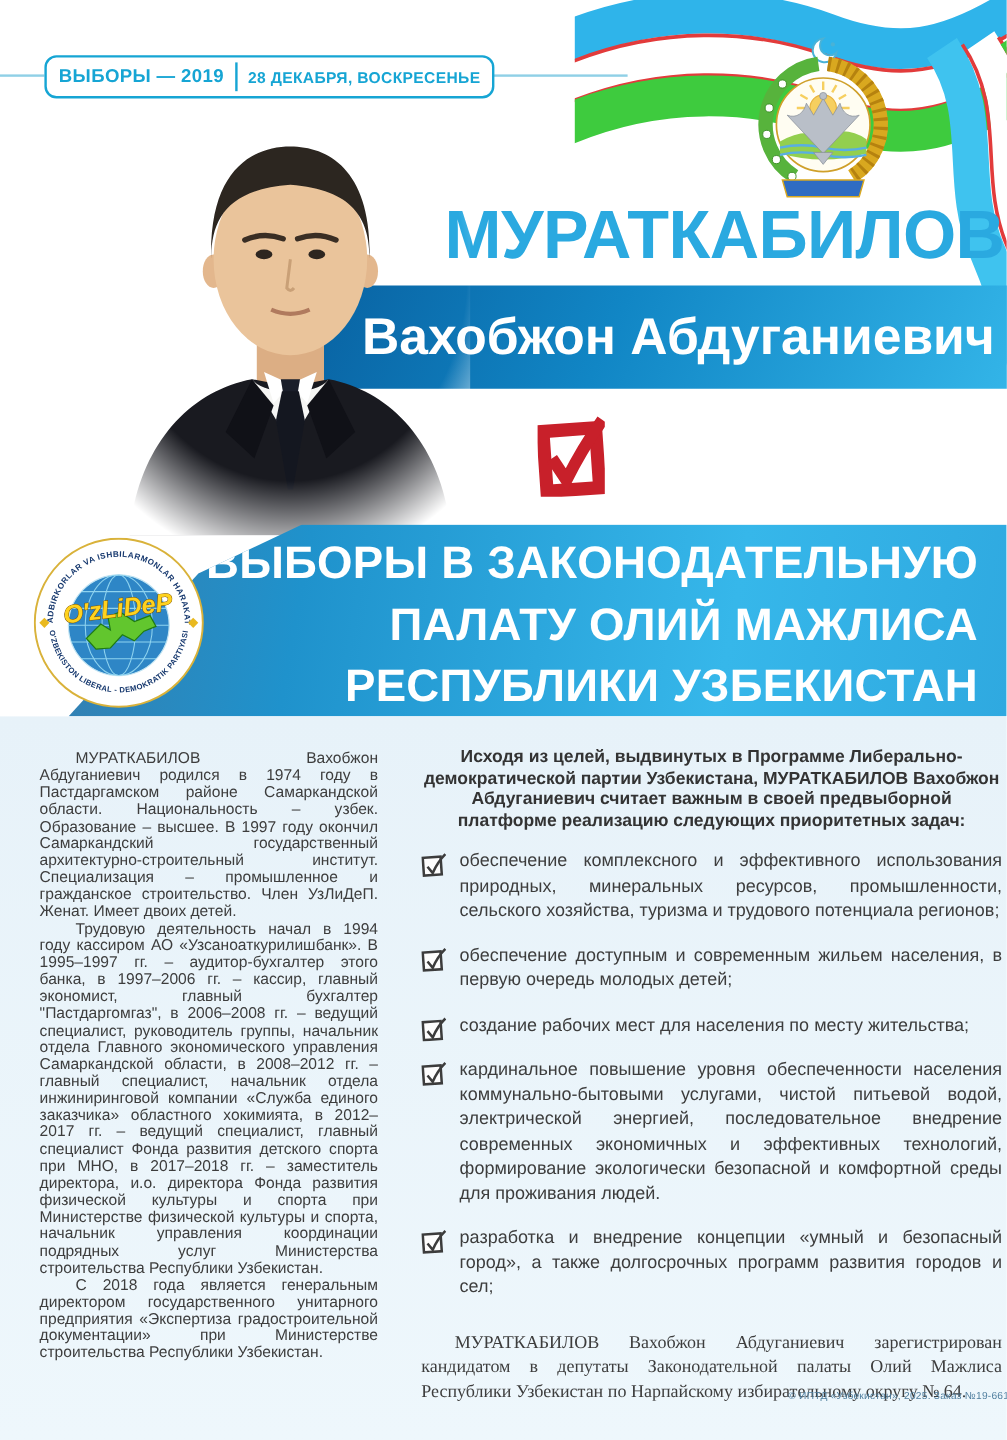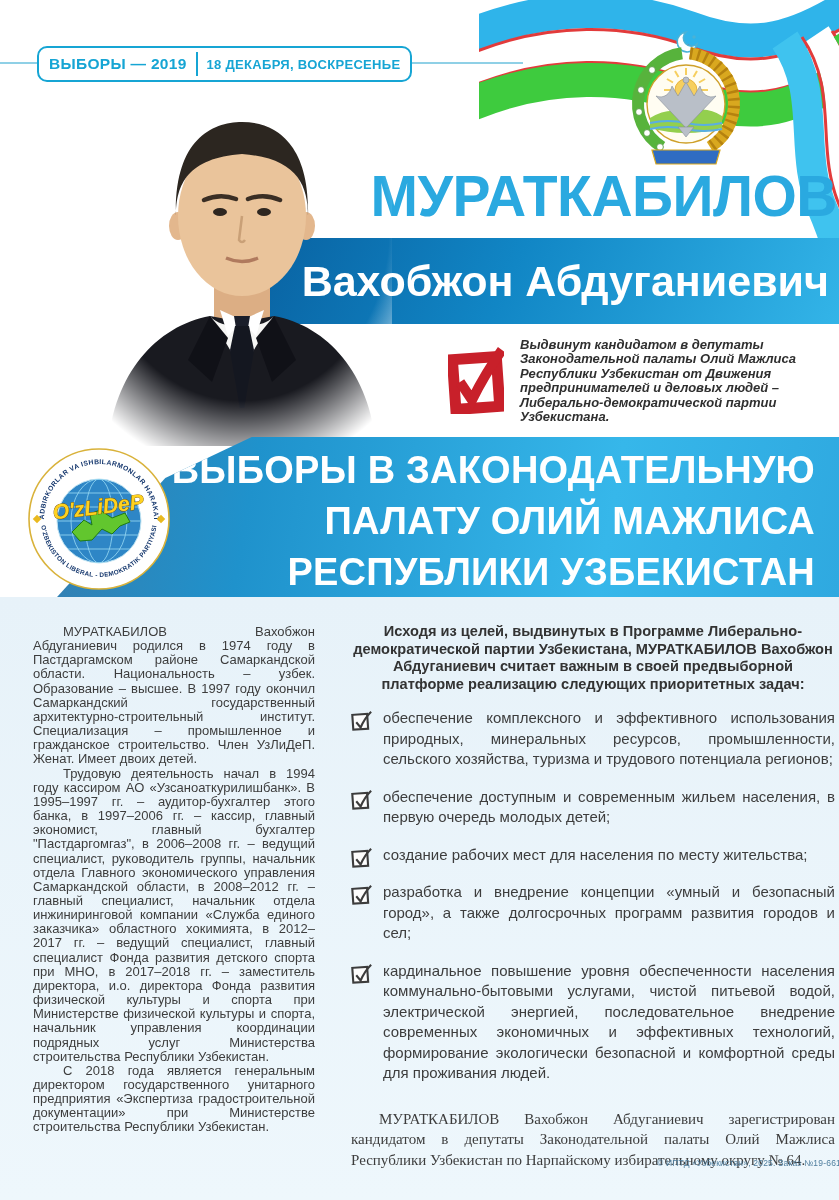--- a/index.html
+++ b/index.html
@@ -142,21 +142,21 @@
     </g>
 
     <path d="M40,122 L108,122 L104,136 L44,136 Z" fill="#2f6cc2" stroke="#d9a81f" stroke-width="1.2"></path>
   </svg>
 
   <div class="hline left"></div>
   <div class="hline right"></div>
   <div class="badge">
     <span class="badge-left">ВЫБОРЫ — 2019</span>
     <span class="badge-divider"></span>
-    <span class="badge-right">18 ДЕКАБРЯ, ВОСКРЕСЕНЬЕ</span>
+    <span class="badge-right">28 ДЕКАБРЯ, ВОСКРЕСЕНЬЕ</span>
   </div>
 
   <svg class="photo" viewBox="0 0 300 348" aria-hidden="true">
     <defs>
       <radialGradient id="pfade" cx="50%" cy="38%" r="70%">
         <stop offset="70%" stop-color="#ffffff" stop-opacity="0"></stop>
         <stop offset="100%" stop-color="#ffffff" stop-opacity="1"></stop>
       </radialGradient>
     </defs>
     <rect x="122" y="168" width="56" height="60" fill="#dcae84"></rect>
@@ -184,21 +184,20 @@
   <div class="surname">МУРАТКАБИЛОВ</div>
   <div class="name-band">
     <span class="given">Вахобжон Абдуганиевич</span>
   </div>
 
   <div class="nomination">
     <svg class="red-check" viewBox="0 0 56 72" aria-hidden="true">
       <rect x="6" y="16" width="44" height="50" fill="#ffffff" stroke="#c8202a" stroke-width="11" transform="rotate(-4 28 40)"></rect>
       <path d="M12 40 L24 58 C32 42 44 22 54 8" fill="none" stroke="#c8202a" stroke-width="10"></path>
     </svg>
-    <div class="nom-text">Выдвинут кандидатом в депутаты Законодательной палаты Олий Мажлиса Республики Узбекистан от Движения предпринимателей и деловых людей – Либерально-демократической партии Узбекистана.</div>
   </div>
 
   <div class="banner">
     <div class="banner-text">
       <div>ВЫБОРЫ В ЗАКОНОДАТЕЛЬНУЮ</div>
       <div>ПАЛАТУ ОЛИЙ МАЖЛИСА</div>
       <div>РЕСПУБЛИКИ УЗБЕКИСТАН</div>
     </div>
   </div>
 
@@ -262,28 +261,28 @@
           <rect x="2" y="5" width="17" height="17" fill="#fdfdfd" stroke="#3c3c3c" stroke-width="2.4" transform="rotate(-4 10 13)"></rect>
           <path d="M6 14 L11 20 C14 13 18 7 23 2" fill="none" stroke="#3c3c3c" stroke-width="2.4"></path>
         </svg>
         <div class="item-text">создание рабочих мест для населения по месту жительства;</div>
       </div>
       <div class="item">
         <svg class="cb" viewBox="0 0 24 24" aria-hidden="true">
           <rect x="2" y="5" width="17" height="17" fill="#fdfdfd" stroke="#3c3c3c" stroke-width="2.4" transform="rotate(-4 10 13)"></rect>
           <path d="M6 14 L11 20 C14 13 18 7 23 2" fill="none" stroke="#3c3c3c" stroke-width="2.4"></path>
         </svg>
+        <div class="item-text">кардинальное повышение уровня обеспеченности населения коммунально-бытовыми услугами, чистой питьевой водой, электрической энергией, последовательное внедрение современных экономичных и эффективных технологий, формирование экологически безопасной и комфортной среды для проживания людей.</div>
+      </div>
+      <div class="item">
+        <svg class="cb" viewBox="0 0 24 24" aria-hidden="true">
+          <rect x="2" y="5" width="17" height="17" fill="#fdfdfd" stroke="#3c3c3c" stroke-width="2.4" transform="rotate(-4 10 13)"></rect>
+          <path d="M6 14 L11 20 C14 13 18 7 23 2" fill="none" stroke="#3c3c3c" stroke-width="2.4"></path>
+        </svg>
         <div class="item-text">разработка и внедрение концепции «умный и безопасный город», а также долгосрочных программ развития городов и сел;</div>
-      </div>
-      <div class="item">
-        <svg class="cb" viewBox="0 0 24 24" aria-hidden="true">
-          <rect x="2" y="5" width="17" height="17" fill="#fdfdfd" stroke="#3c3c3c" stroke-width="2.4" transform="rotate(-4 10 13)"></rect>
-          <path d="M6 14 L11 20 C14 13 18 7 23 2" fill="none" stroke="#3c3c3c" stroke-width="2.4"></path>
-        </svg>
-        <div class="item-text">кардинальное повышение уровня обеспеченности населения коммунально-бытовыми услугами, чистой питьевой водой, электрической энергией, последовательное внедрение современных экономичных и эффективных технологий, формирование экологически безопасной и комфортной среды для проживания людей.</div>
       </div>
 
       <div class="registration">МУРАТКАБИЛОВ Вахобжон Абдуганиевич зарегистрирован кандидатом в депутаты Законодательной палаты Олий Мажлиса Республики Узбекистан по Нарпайскому избирательному округу № 64.</div>
     </div>
   </div>
 
   <div class="imprint">© ИПТД «Узбекистан», 2025. Заказ №19-661</div>
 
 </div>
 

